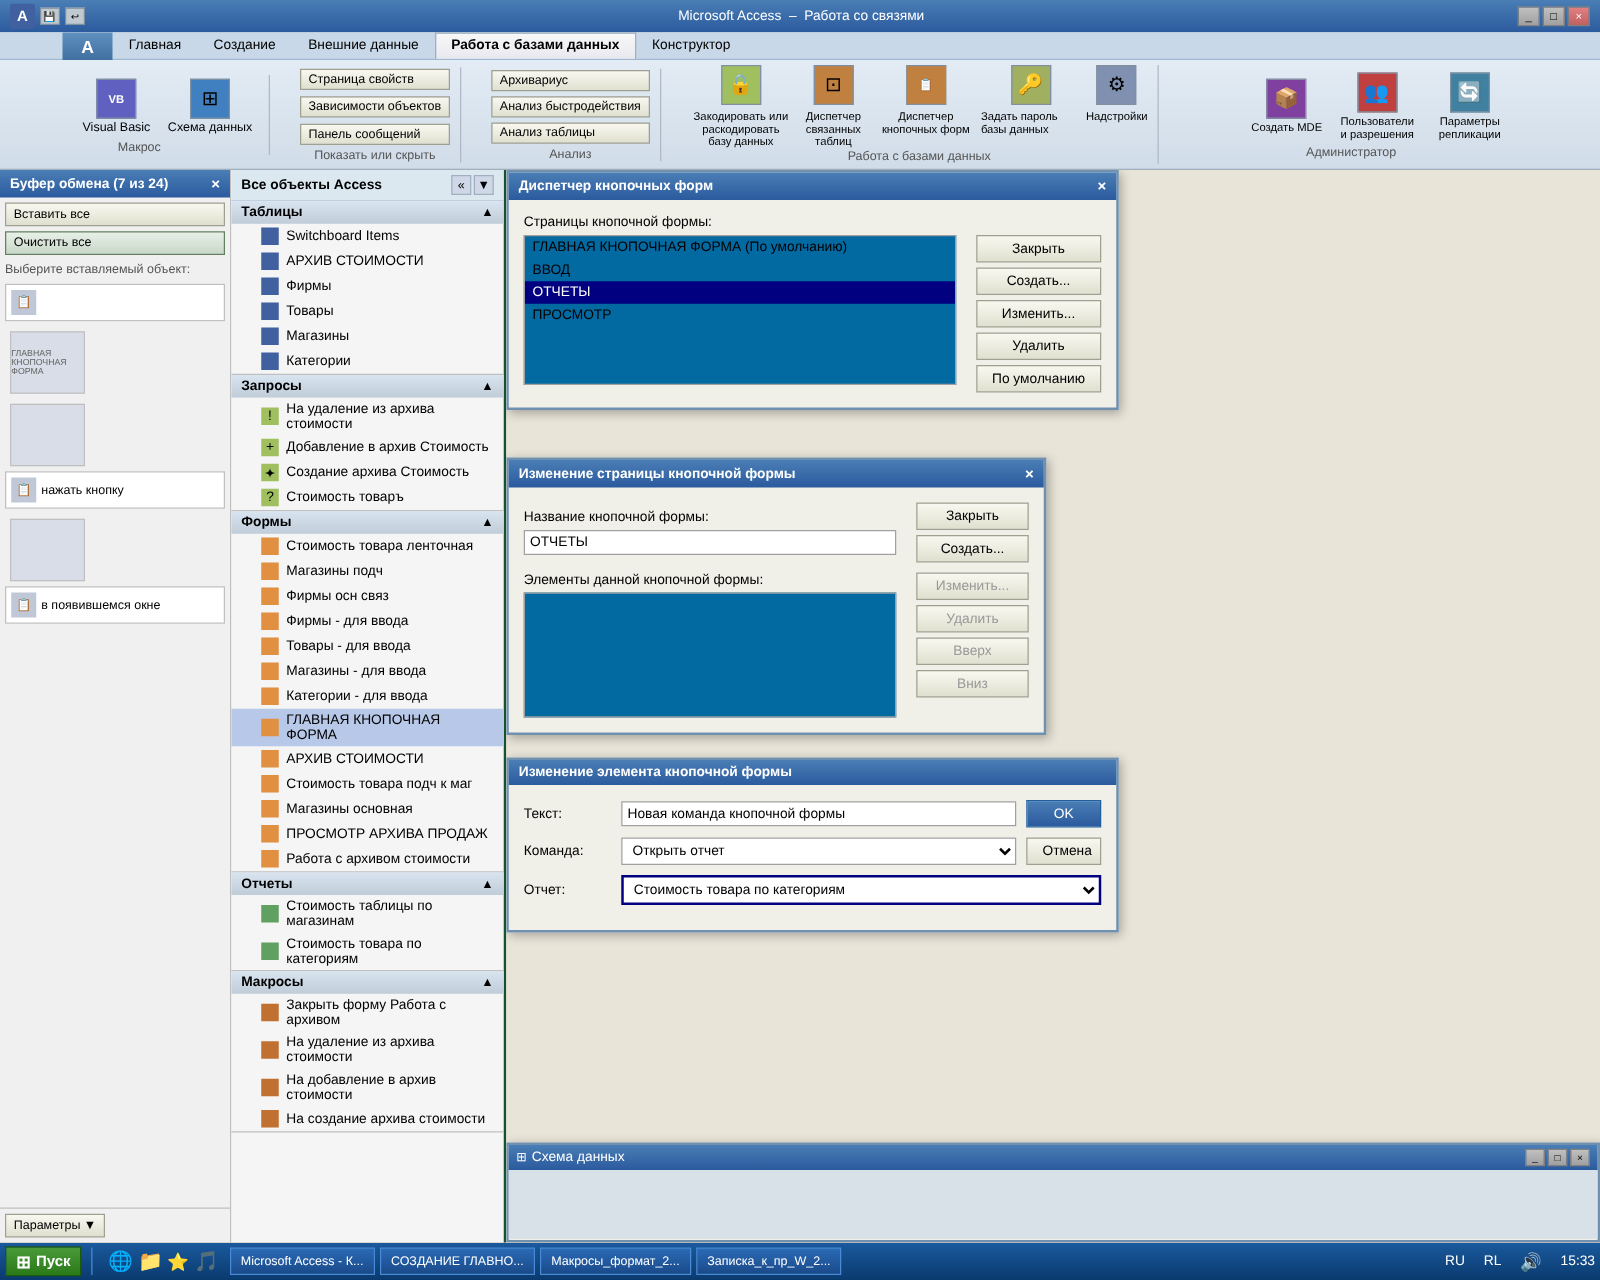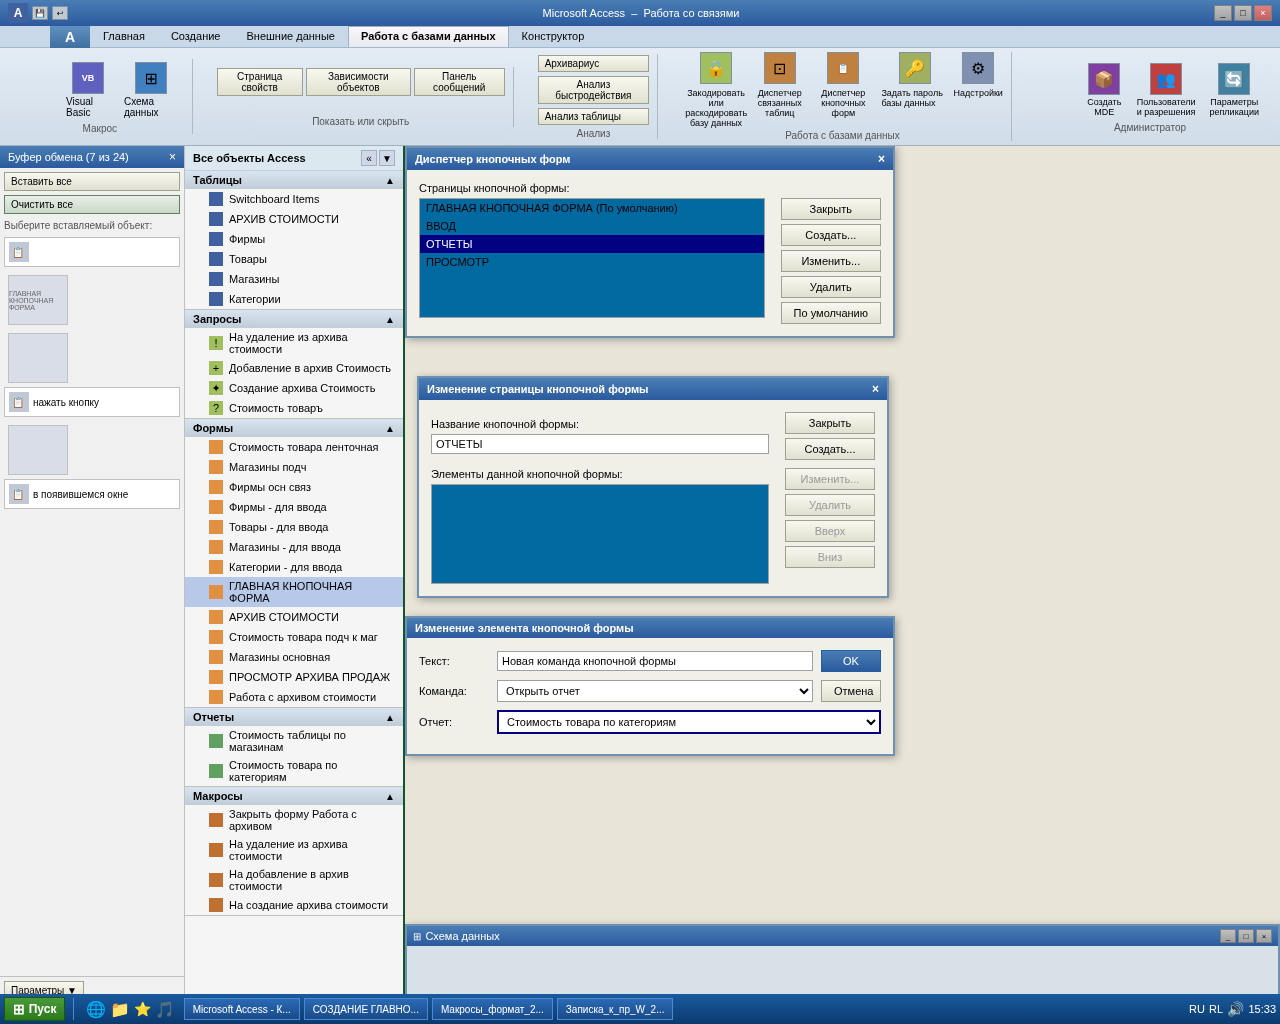--- a/index.html
+++ b/index.html
@@ -22,21 +22,21 @@
     .ribbon-group-label { font-size: 10px; color: #555; margin-top: 2px; }
     .ribbon-buttons { display: flex; gap: 4px; align-items: center; margin-left: 45px; }
     .ribbon-btn { display: flex; flex-direction: column; align-items: center; padding: 2px 4px; cursor: pointer; border: 1px solid transparent; background: transparent; font-size: 10px; color: #000; }
     .ribbon-btn-icon { width: 32px; height: 32px; background: #c0c8d8; border: 1px solid #8090a0; margin-bottom: 2px; display: flex; align-items: center; justify-content: center; font-size: 16px; }
 
     
     .main-area { display: flex; height: calc(1024px - 26px - 110px - 30px); }
 
     
     .clipboard-panel { width: 185px; background: #f0f0f0; border-right: 1px solid #c0c0c0; display: flex; flex-direction: column; }
-    .clipboard-header { background: linear-gradient(to bottom, #4a7eb5, #2b5a9e); color: white; padding: 4px 8px; font-size: 11px; display: flex; justify-content: space-between; align-items: center; }
+    .clipboard-header { background: linear-gradient(to bottom, #4a7eb5, #2b5a9e); color: white; padding: 4px 8px; font-size: 11px; display: flex; justify-content: space-between; align-items: center; font-weight: bold; }
     .clipboard-close { color: white; cursor: pointer; font-size: 12px; }
     .clipboard-controls { padding: 4px; display: flex; gap: 4px; flex-direction: column; }
     .clipboard-btn { padding: 3px 6px; background: linear-gradient(to bottom, #f8f8f0, #e0e0d0); border: 1px solid #a0a090; cursor: pointer; font-size: 10px; text-align: left; }
     .clipboard-btn.active { background: linear-gradient(to bottom, #e8f0e8, #c8d8c8); border-color: #608060; }
     .clipboard-label { padding: 2px 4px; font-size: 10px; color: #555; }
     .clipboard-items { flex: 1; overflow-y: auto; padding: 4px; }
     .clipboard-item { padding: 4px; border: 1px solid #c0c0c0; margin-bottom: 4px; background: white; cursor: pointer; display: flex; align-items: center; gap: 4px; font-size: 10px; }
     .clipboard-item-icon { width: 20px; height: 20px; background: #c0c8d8; flex-shrink: 0; display: flex; align-items: center; justify-content: center; font-size: 10px; }
     .clipboard-item-thumb { width: 60px; height: 50px; background: #d8dde8; border: 1px solid #c0c0c0; display: flex; align-items: center; justify-content: center; font-size: 8px; color: #666; }
 
@@ -74,21 +74,21 @@
     .dialog-input { border: 1px solid #a0a0a0; padding: 3px 4px; font-size: 11px; width: 100%; background: white; }
     .dialog-select { border: 1px solid #a0a0a0; padding: 3px 4px; font-size: 11px; width: 100%; background: white; }
 
     
     .status-bar { height: 22px; background: #d4d0c8; border-top: 1px solid #a0a090; display: flex; align-items: center; padding: 0 8px; font-size: 11px; }
 
     
     .taskbar { height: 30px; background: linear-gradient(to bottom, #1a5a9e, #0a3a6e); display: flex; align-items: center; padding: 0 4px; gap: 4px; position: fixed; bottom: 0; width: 1280px; }
     .start-btn { background: linear-gradient(to bottom, #4a9a3a, #2a7a1a); color: white; padding: 3px 8px; border: 1px solid #1a5a0a; font-weight: bold; font-size: 12px; cursor: pointer; display: flex; align-items: center; gap: 4px; }
     .taskbar-item { background: linear-gradient(to bottom, #2a6ab5, #1a4a8a); color: white; padding: 3px 8px; border: 1px solid #4a8ad5; font-size: 10px; cursor: pointer; height: 22px; display: flex; align-items: center; }
-    .taskbar-right { margin-left: auto; color: white; font-size: 11px; display: flex; align-items: center; gap: 4px; }
+    .taskbar-right { margin-left: auto; color: white; font-size: 11px; display: flex; align-items: center; gap: 15px; }
 
     
     .icon-vb { background: #6060c0; color: white; font-size: 9px; display: flex; align-items: center; justify-content: center; font-weight: bold; }
     .icon-schema { background: #4080c0; }
     .icon-sql { background: #4060a0; color: white; font-size: 8px; font-weight: bold; display: flex; align-items: center; justify-content: center; }
     .icon-db { background: #6080c0; color: white; font-size: 8px; display: flex; align-items: center; justify-content: center; }
     .icon-lock { background: #a0c060; }
     .icon-disp { background: #c08040; }
     .icon-create { background: #8040a0; }
     .icon-users { background: #c04040; }
@@ -148,21 +148,21 @@
         </div>
         <div class="ribbon-btn" style="align-items:center;">
           <div class="ribbon-btn-icon icon-schema">⊞</div>
           <span style="font-size:10px;">Схема данных</span>
         </div>
       </div>
       <div class="ribbon-group-label">Макрос</div>
     </div>
 
     <div class="ribbon-group">
-      <div style="display:flex;flex-direction:row;gap:3px;">
+      <div style="display:flex;flex-direction:column;gap:3px;">
         <button class="ribbon-small-btn">Страница свойств</button>
         <button class="ribbon-small-btn">Зависимости объектов</button>
         <button class="ribbon-small-btn">Панель сообщений</button>
       </div>
       <div class="ribbon-group-label">Показать или скрыть</div>
     </div>
 
     <div class="ribbon-group">
       <div style="display:flex;flex-direction:column;gap:2px;">
         <button class="ribbon-small-btn">Архивариус</button>
@@ -441,21 +441,21 @@
             <button class="dialog-btn">Закрыть</button>
             <button class="dialog-btn">Создать...</button>
             <button class="dialog-btn">Изменить...</button>
             <button class="dialog-btn">Удалить</button>
             <button class="dialog-btn">По умолчанию</button>
           </div>
         </div>
       </div>
     </div>
 
-    <div class="dialog" style="top:230px;left:12px;width:472px;">
+    <div class="dialog" style="top:230px;left:0;width:432px;">
       <div class="dialog-title">
         <span>Изменение страницы кнопочной формы</span>
         <span class="dialog-close">×</span>
       </div>
       <div class="dialog-content">
         <div class="dialog-row">
           <div style="flex:1;">
             <div class="dialog-label">Название кнопочной формы:</div>
             <input class="dialog-input" type="text" value="ОТЧЕТЫ" style="">
           </div>

